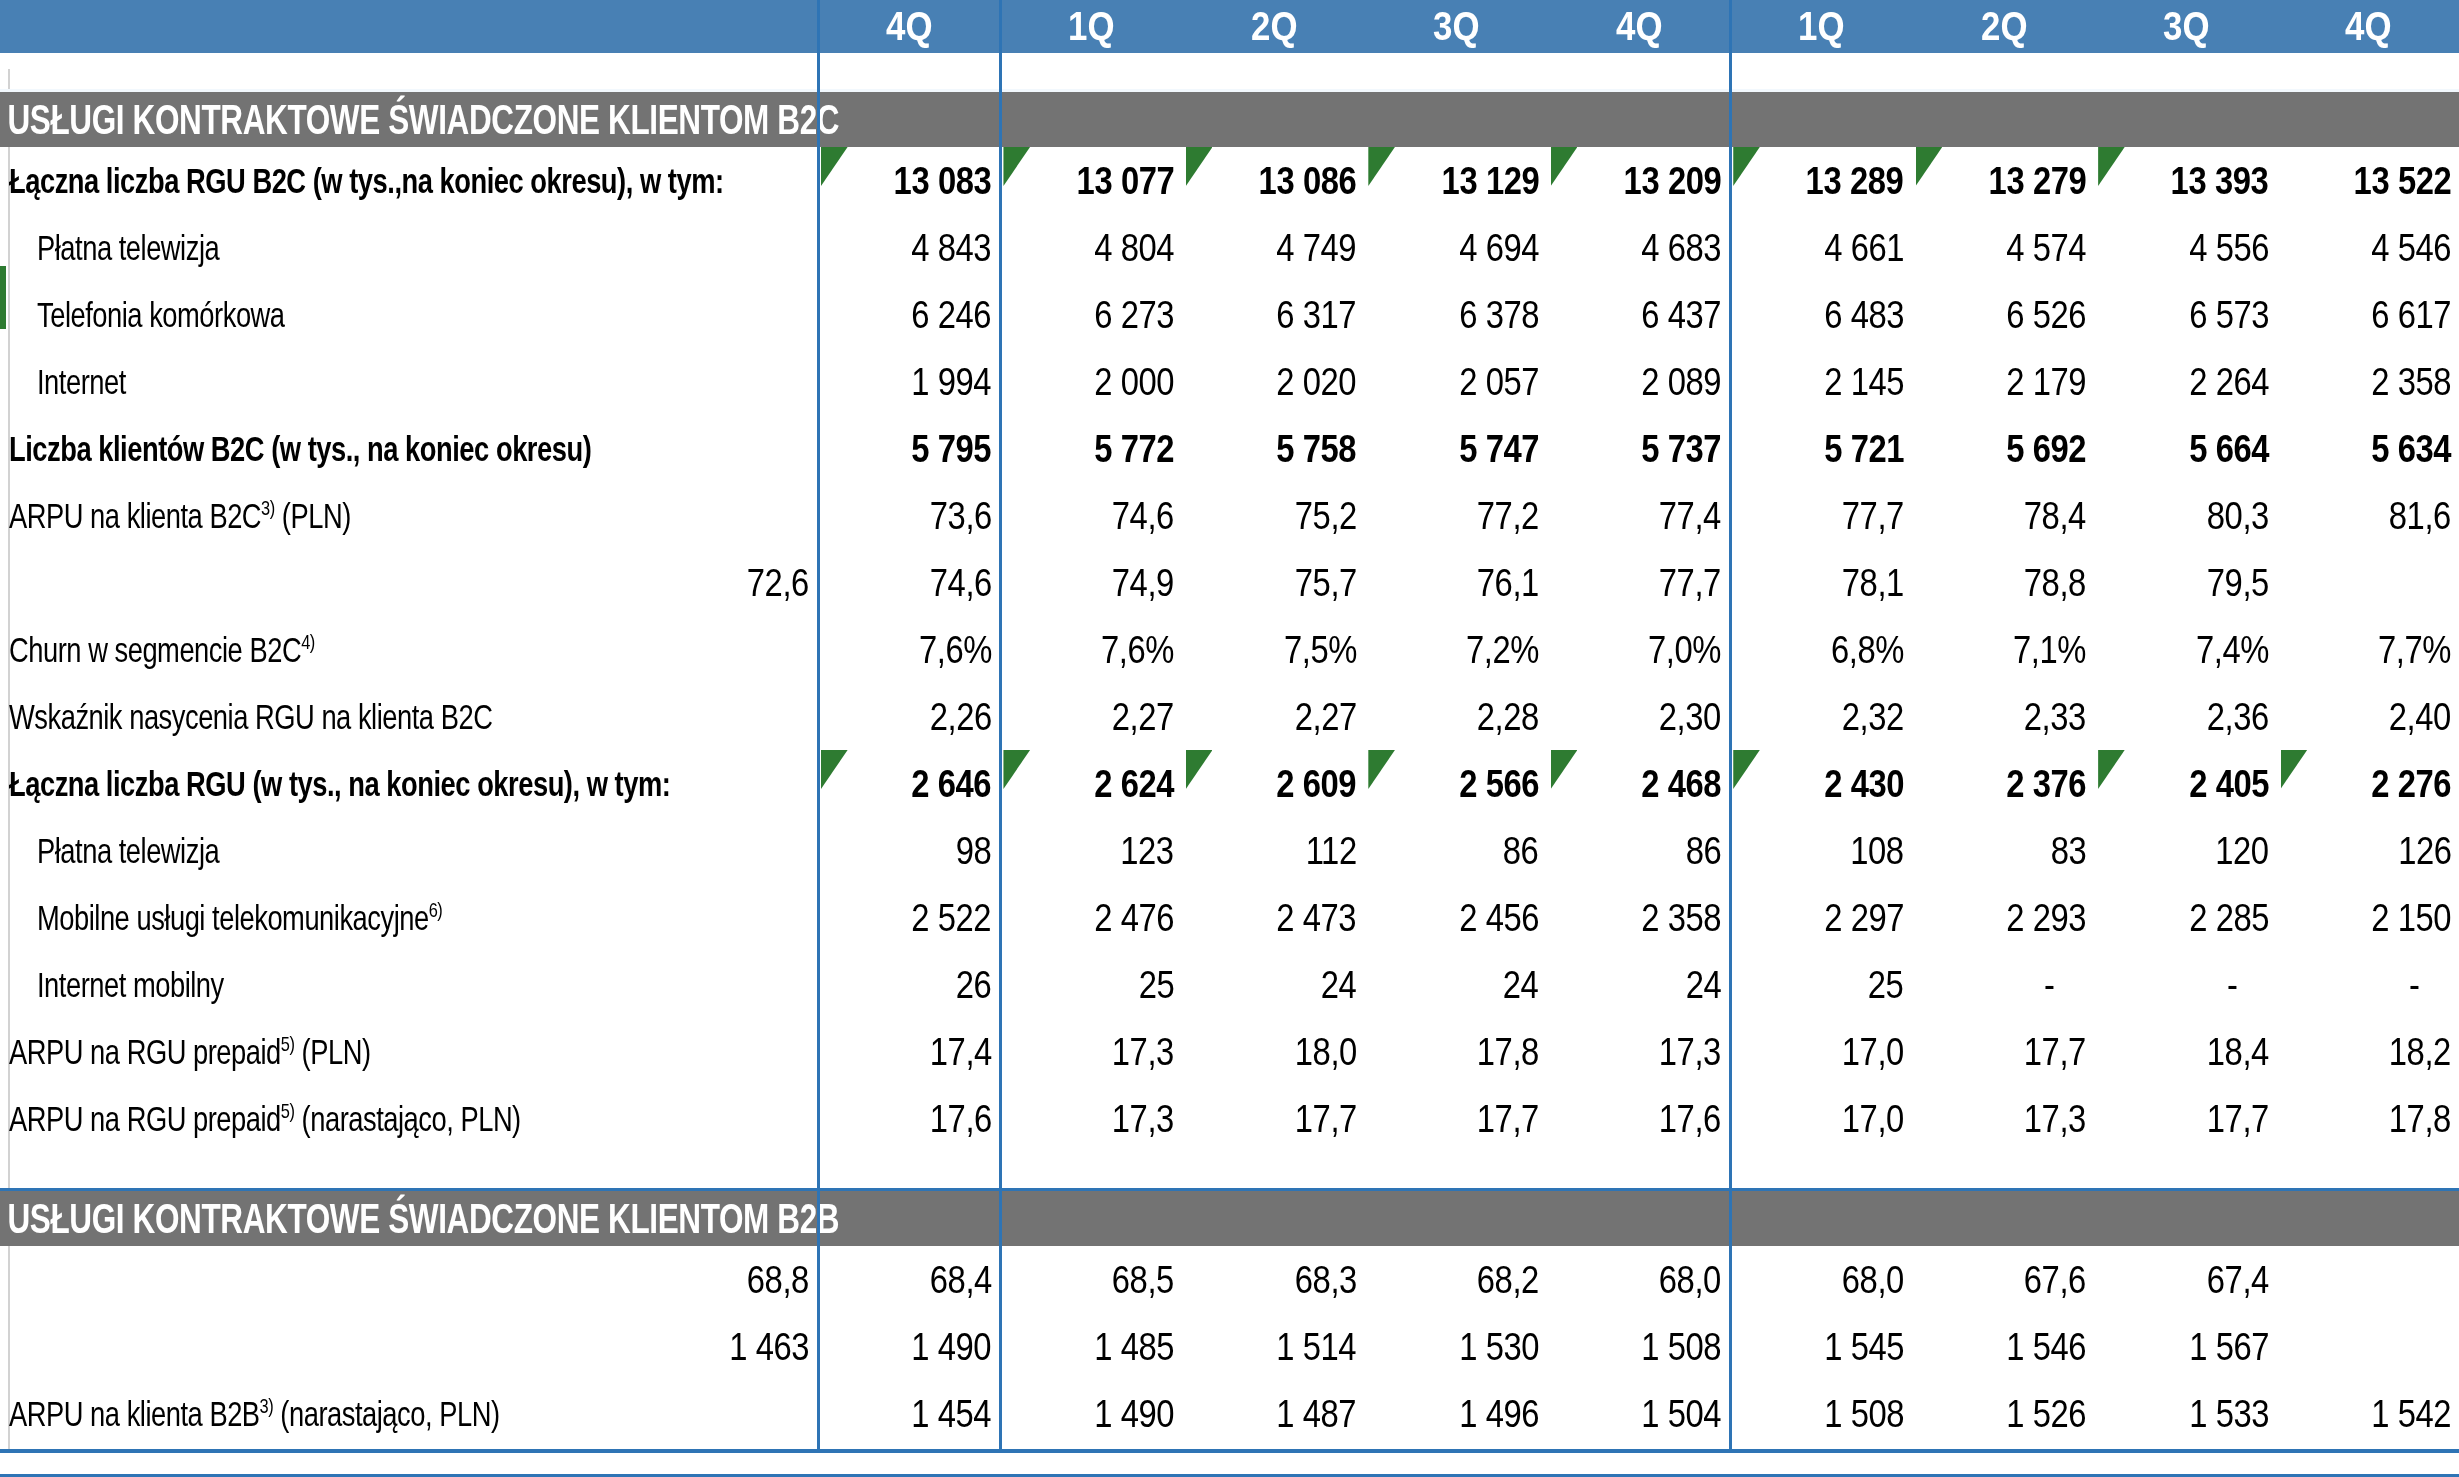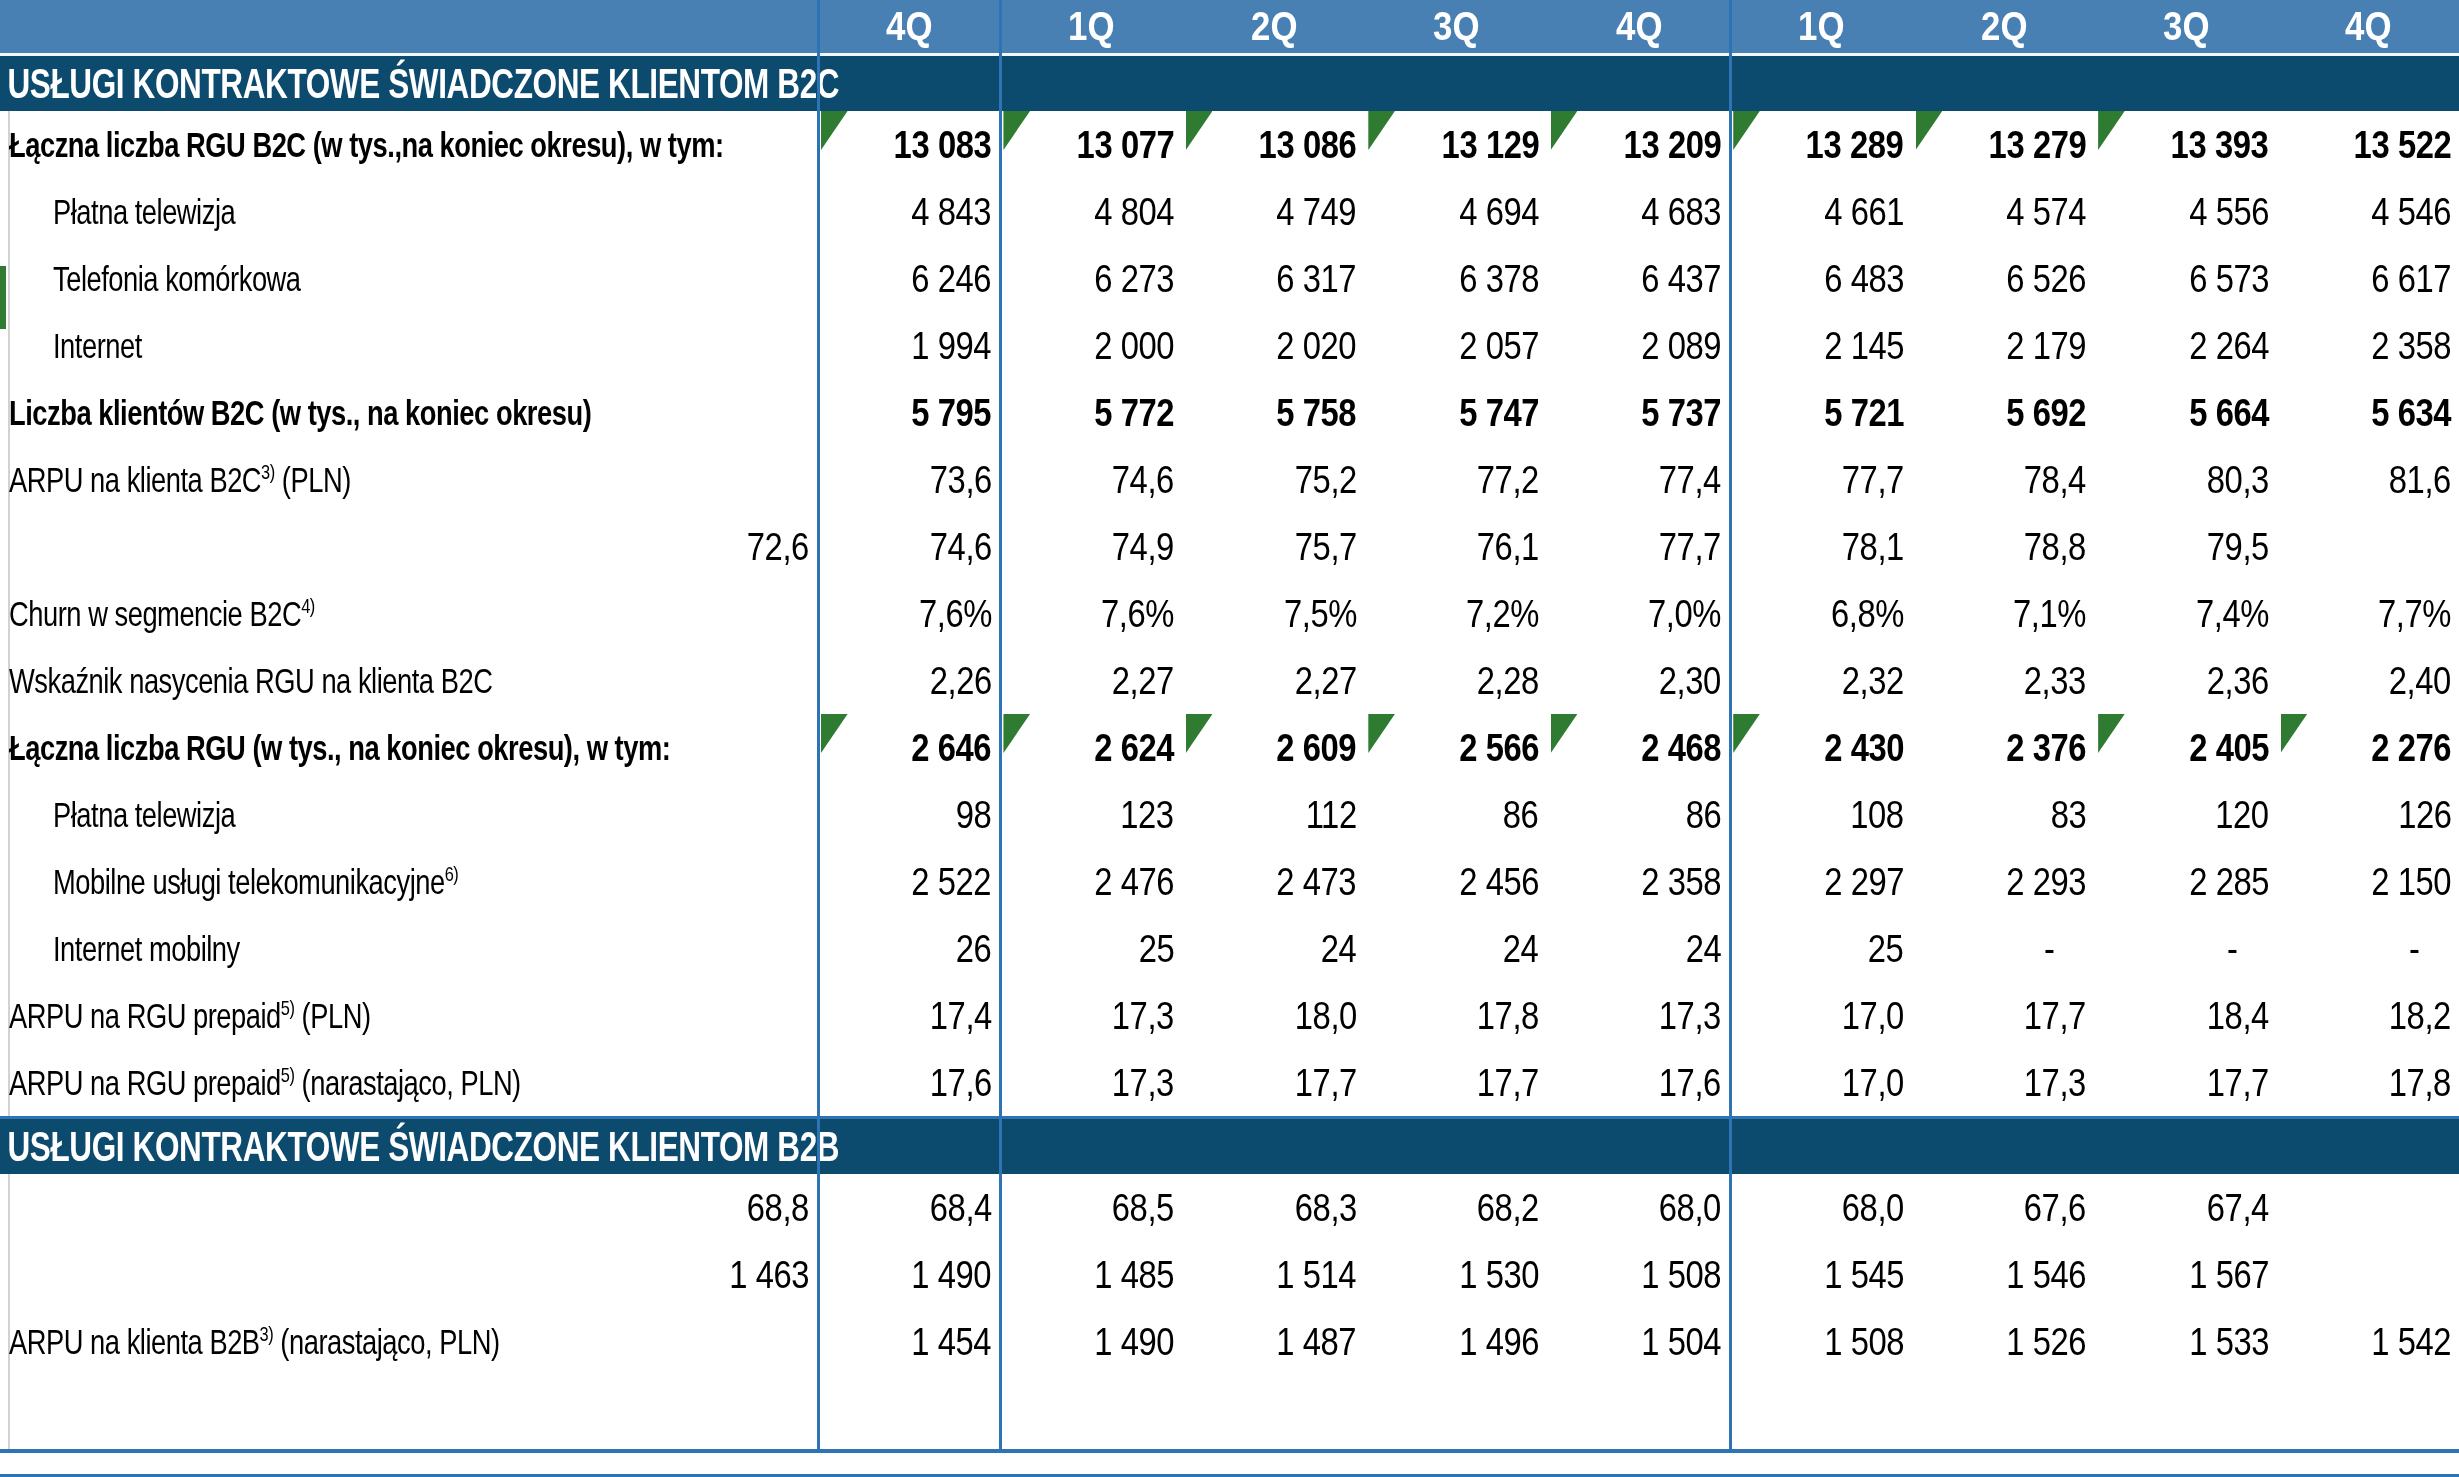--- a/index.html
+++ b/index.html
@@ -5,39 +5,39 @@
   html,body{margin:0;padding:0;}
   body{
     width:2460px;height:1478px;position:relative;overflow:hidden;
     background:#ffffff;font-family:"Liberation Sans",sans-serif;
   }
   #table-root{position:absolute;left:0;top:0;width:2460px;height:1478px;}
   .row{display:grid;grid-template-columns:818px repeat(9,1fr);position:relative;z-index:2;}
   .hrow{height:53px;background:#4880b4;}
   .drow{height:67px;background:transparent;}
   .bar{
-    height:58px;background:#0c4a6e;border-top:3px solid #2e74b5;
+    height:58px;background:#737373;border-top:3px solid #2e74b5;
     display:flex;align-items:center;box-sizing:border-box;
-    position:relative;z-index:2;
+    position:relative;z-index:2;margin-top:36px;
   }
   .bar-first{border-top-color:#f2f8fd;}
   .bar-label{
     color:#ffffff;font-weight:bold;font-size:42px;padding-left:9.9px;
     white-space:nowrap;letter-spacing:-0.5px;
     transform:scaleX(.75);transform-origin:left center;
   }
   .cell{position:relative;display:flex;align-items:center;box-sizing:border-box;}
   .vcell{justify-content:flex-end;padding-right:8.9px;}
   .hq{justify-content:center;}
   .hq .sq{
     color:#ffffff;font-weight:bold;font-size:41px;
     transform:scaleX(.85);transform-origin:center;
   }
   .lcell{padding-left:8.9px;}
-  .lcell.ind{padding-left:37px;margin-left:16px;}
+  .lcell.ind{padding-left:37px;}
   .ltext{
     font-size:35px;color:#000;white-space:nowrap;letter-spacing:-0.6px;
     transform:scaleX(.78);transform-origin:left center;line-height:1;
   }
   .ltext sup{font-size:60%;line-height:0;}
   .b .ltext, .b .num{font-weight:bold;}
   .num{
     font-size:39px;color:#000;white-space:nowrap;letter-spacing:-0.5px;
     transform:scaleX(.84);transform-origin:right center;line-height:1;
   }

